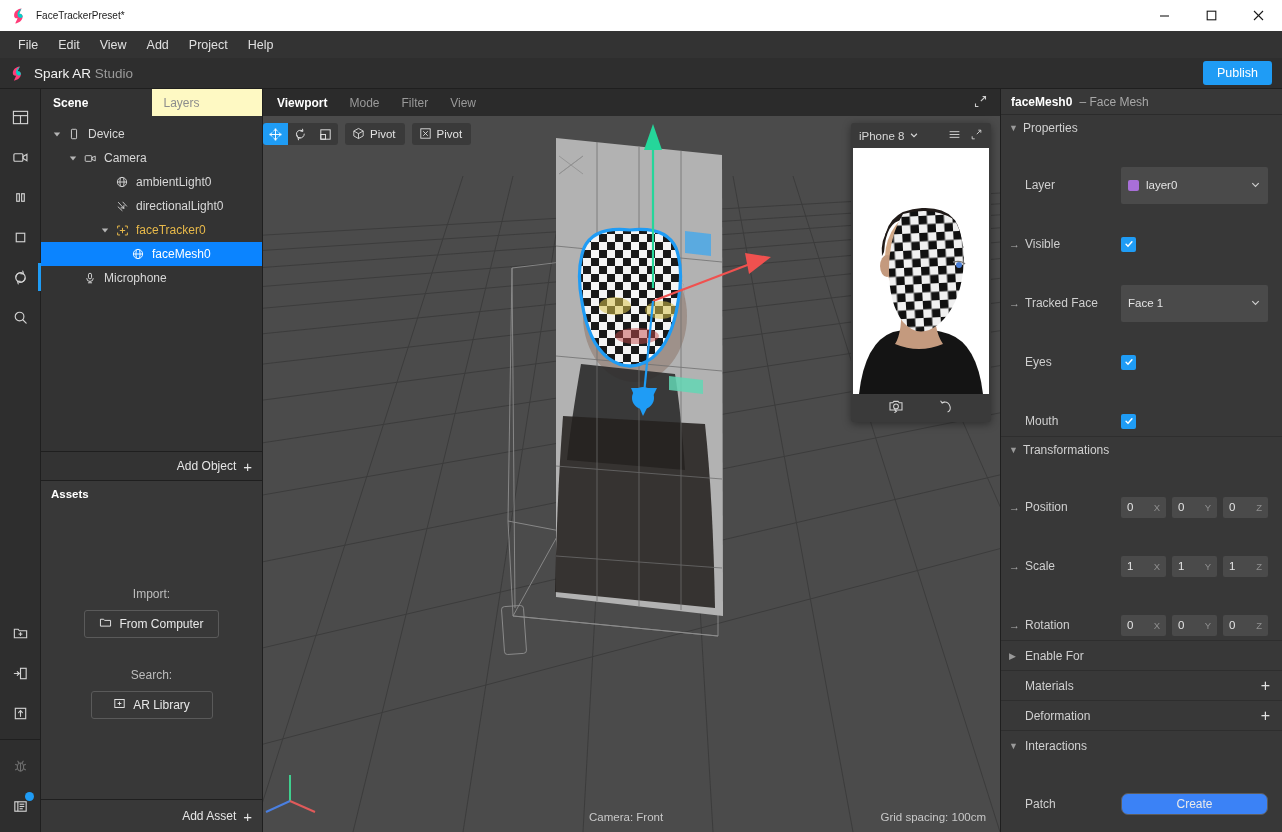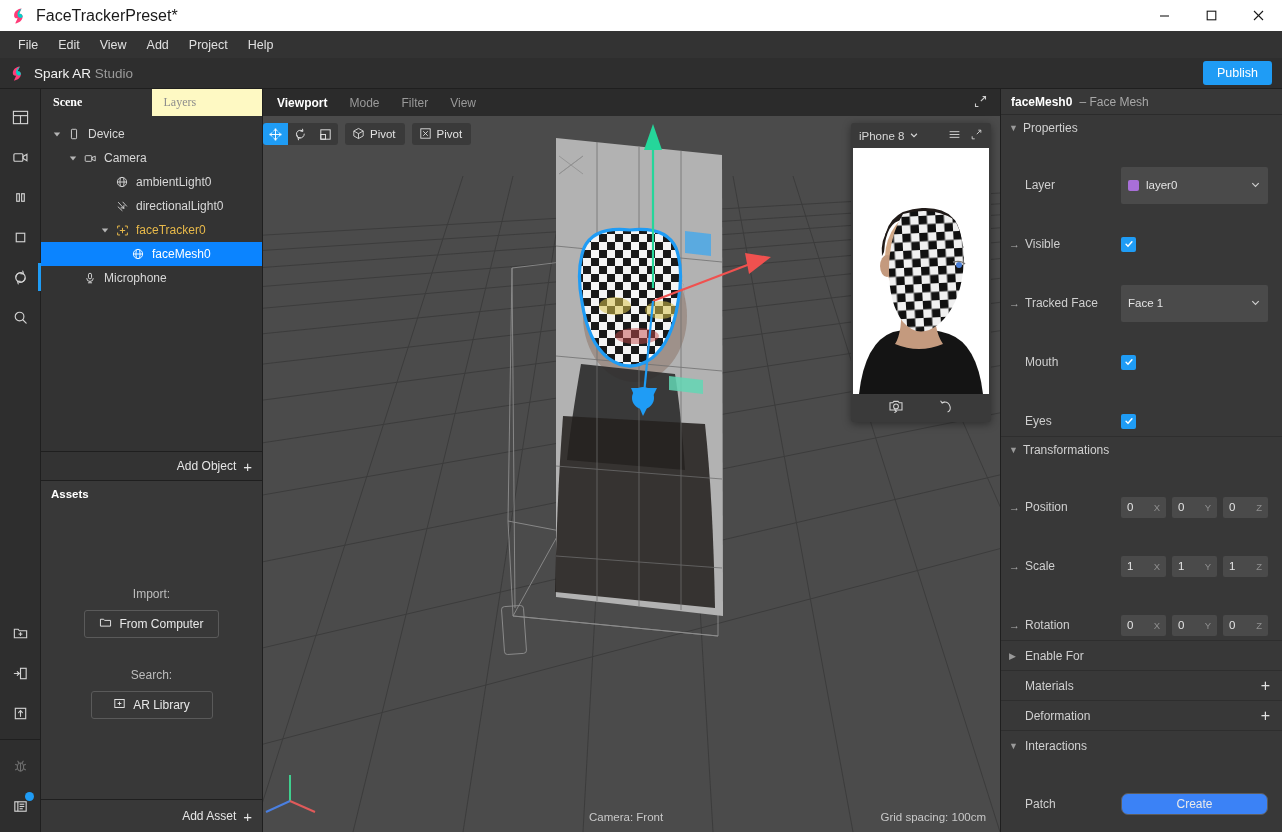--- a/index.html
+++ b/index.html
@@ -12,21 +12,21 @@
   }
   body { position: relative; }
 
   
   #titlebar {
     position: absolute; left: 0; top: 0; width: 1282px; height: 31px;
     background: #ffffff; display: flex; align-items: center;
   }
   #titlebar .logo { margin-left: 9px; width: 18px; height: 18px; }
   #titlebar .title {
-    margin-left: 9px; font-size: 16px; color: #1a1a1a;
+    margin-left: 9px; font-size: 10px; color: #1a1a1a;
   }
   #win-controls { margin-left: auto; display: flex; height: 31px; }
   #win-controls .wbtn {
     width: 47px; height: 31px; display: flex; align-items: center; justify-content: center;
     color: #1a1a1a;
   }
   #win-controls .wbtn svg { display: block; }
 
   
   #menubar {
@@ -72,21 +72,21 @@
   }
   #rail-top { position: absolute; left: 0; top: 8px; width: 41px; }
   #rail-bottom { position: absolute; left: 0; bottom: 6px; width: 41px; }
 
   
   #leftpanel {
     position: absolute; left: 41px; top: 89px; width: 222px; height: 743px;
     background: #333333; border-right: 1px solid #1f1f1f;
     display: flex; flex-direction: column;
   }
-  #scene-tabs { display: flex; height: 27px; background: #2b2b2b; flex: 0 0 auto; font-family: Liberation Serif, serif; }
+  #scene-tabs { display: flex; height: 27px; background: #2b2b2b; flex: 0 0 auto; }
   #scene-tabs .tab {
     width: 111px; height: 27px; display: flex; align-items: center;
     padding-left: 12px; font-size: 12px; color: #8d8d8d;
     background: #fef9c3;
   }
   #scene-tabs .tab.active { background: #333333; color: #ffffff; font-weight: bold; }
 
   #tree { flex: 1 1 auto; padding-top: 6px; overflow: hidden; }
   .trow {
     height: 24px; display: flex; align-items: center; font-size: 12px;
@@ -828,31 +828,31 @@
       <span class="chev">
         <svg width="11" height="11" viewBox="0 0 12 12" fill="none" stroke="#cfcfcf" stroke-width="1.3">
             <path d="M2.5 4.5 L6 8 L9.5 4.5"></path>
           </svg>
       </span>
     </div>
   </div>
 
   <div class="prow">
     <span class="arrow"></span>
-    <span class="plabel">Mouth</span>
+    <span class="plabel">Eyes</span>
     <span class="chk">
       <svg width="10" height="10" viewBox="0 0 12 12" fill="none" stroke="#ffffff" stroke-width="1.8" stroke-linecap="round">
           <path d="M2.5 6.3 L4.8 8.6 L9.5 3.4"></path>
         </svg>
     </span>
   </div>
 
   <div class="prow">
     <span class="arrow"></span>
-    <span class="plabel">Eyes</span>
+    <span class="plabel">Mouth</span>
     <span class="chk">
       <svg width="10" height="10" viewBox="0 0 12 12" fill="none" stroke="#ffffff" stroke-width="1.8" stroke-linecap="round">
           <path d="M2.5 6.3 L4.8 8.6 L9.5 3.4"></path>
         </svg>
     </span>
   </div>
 
   <div class="rowline"></div>
 
   <div class="sect-hdr">

